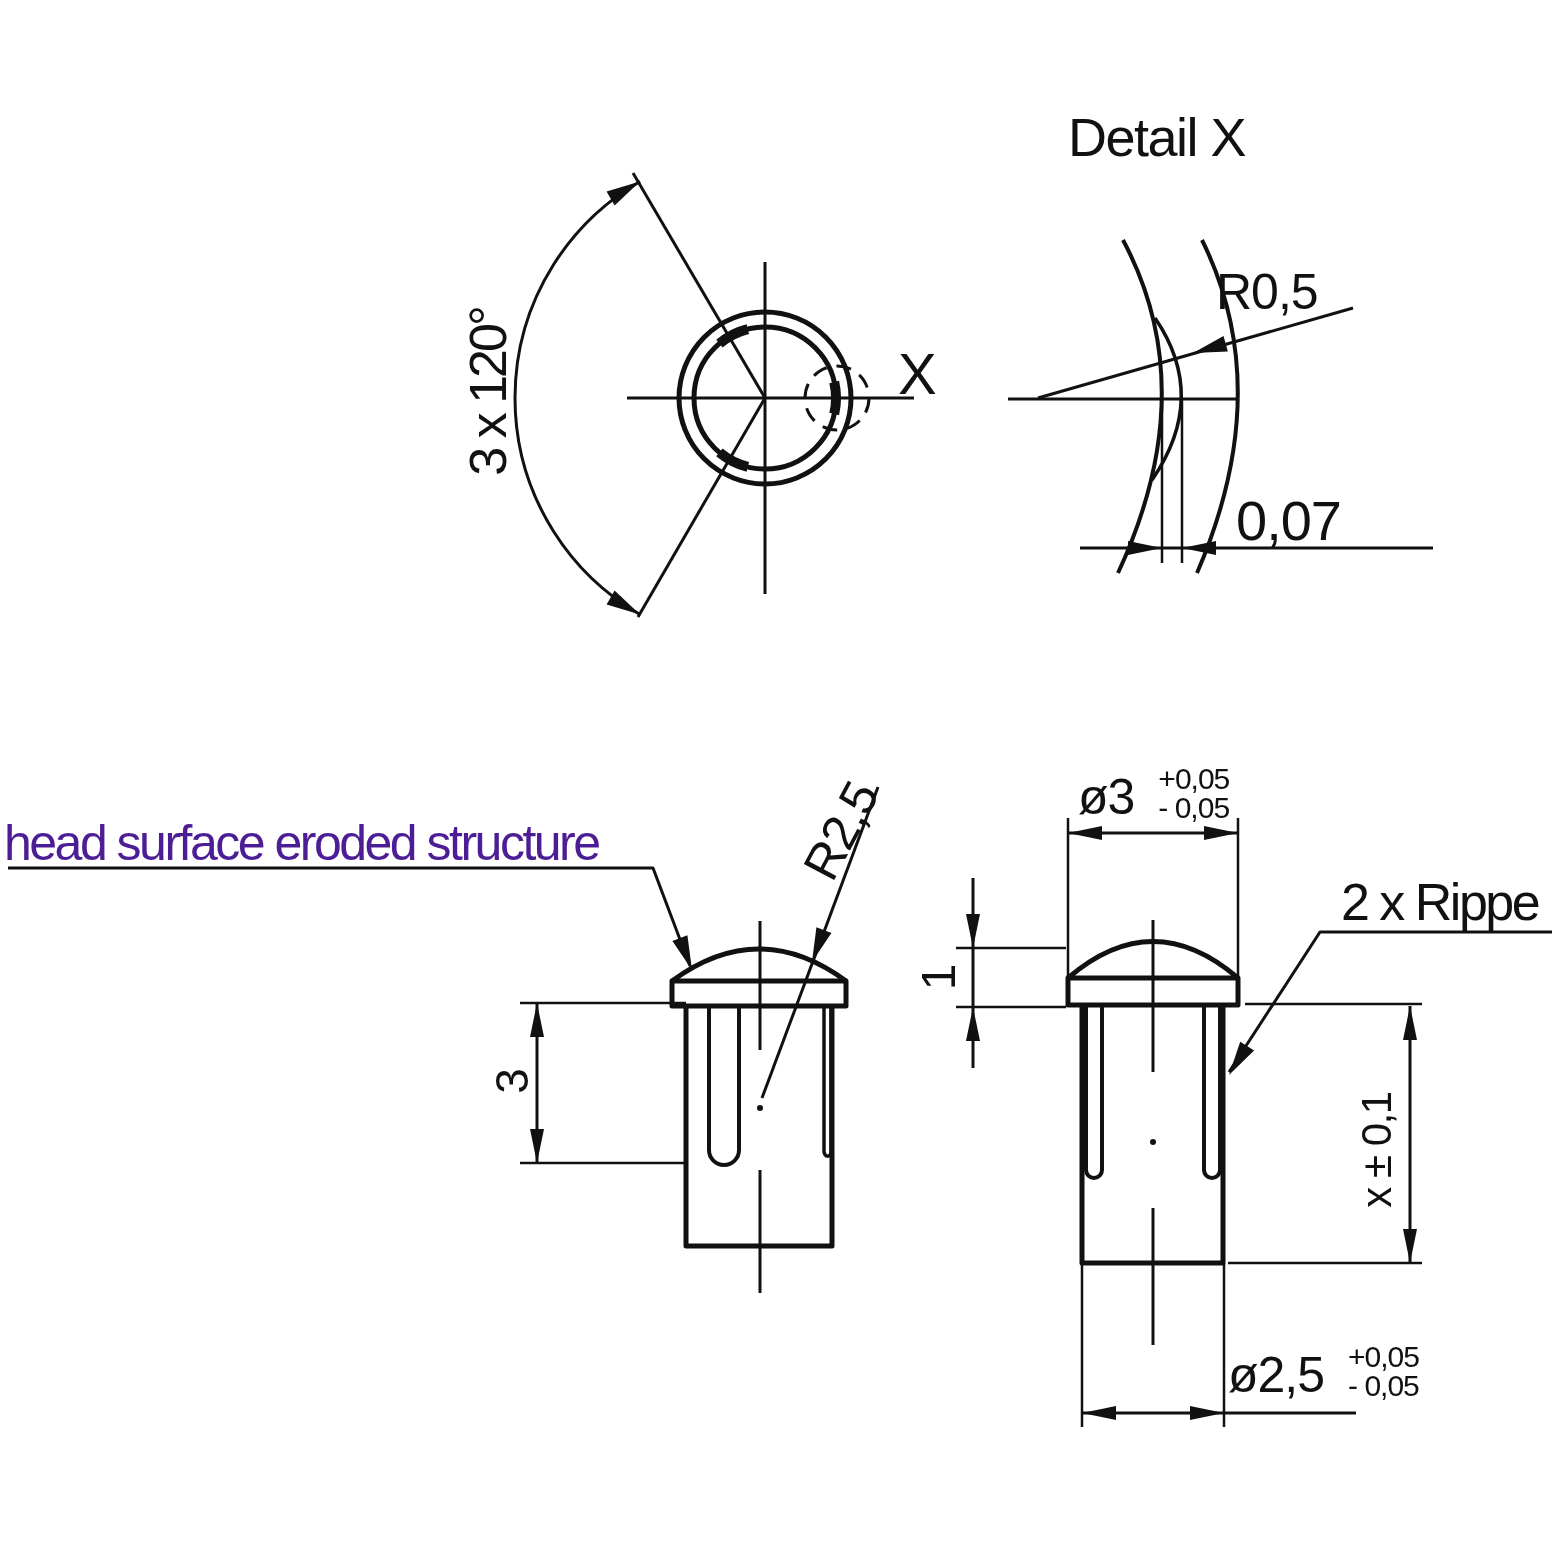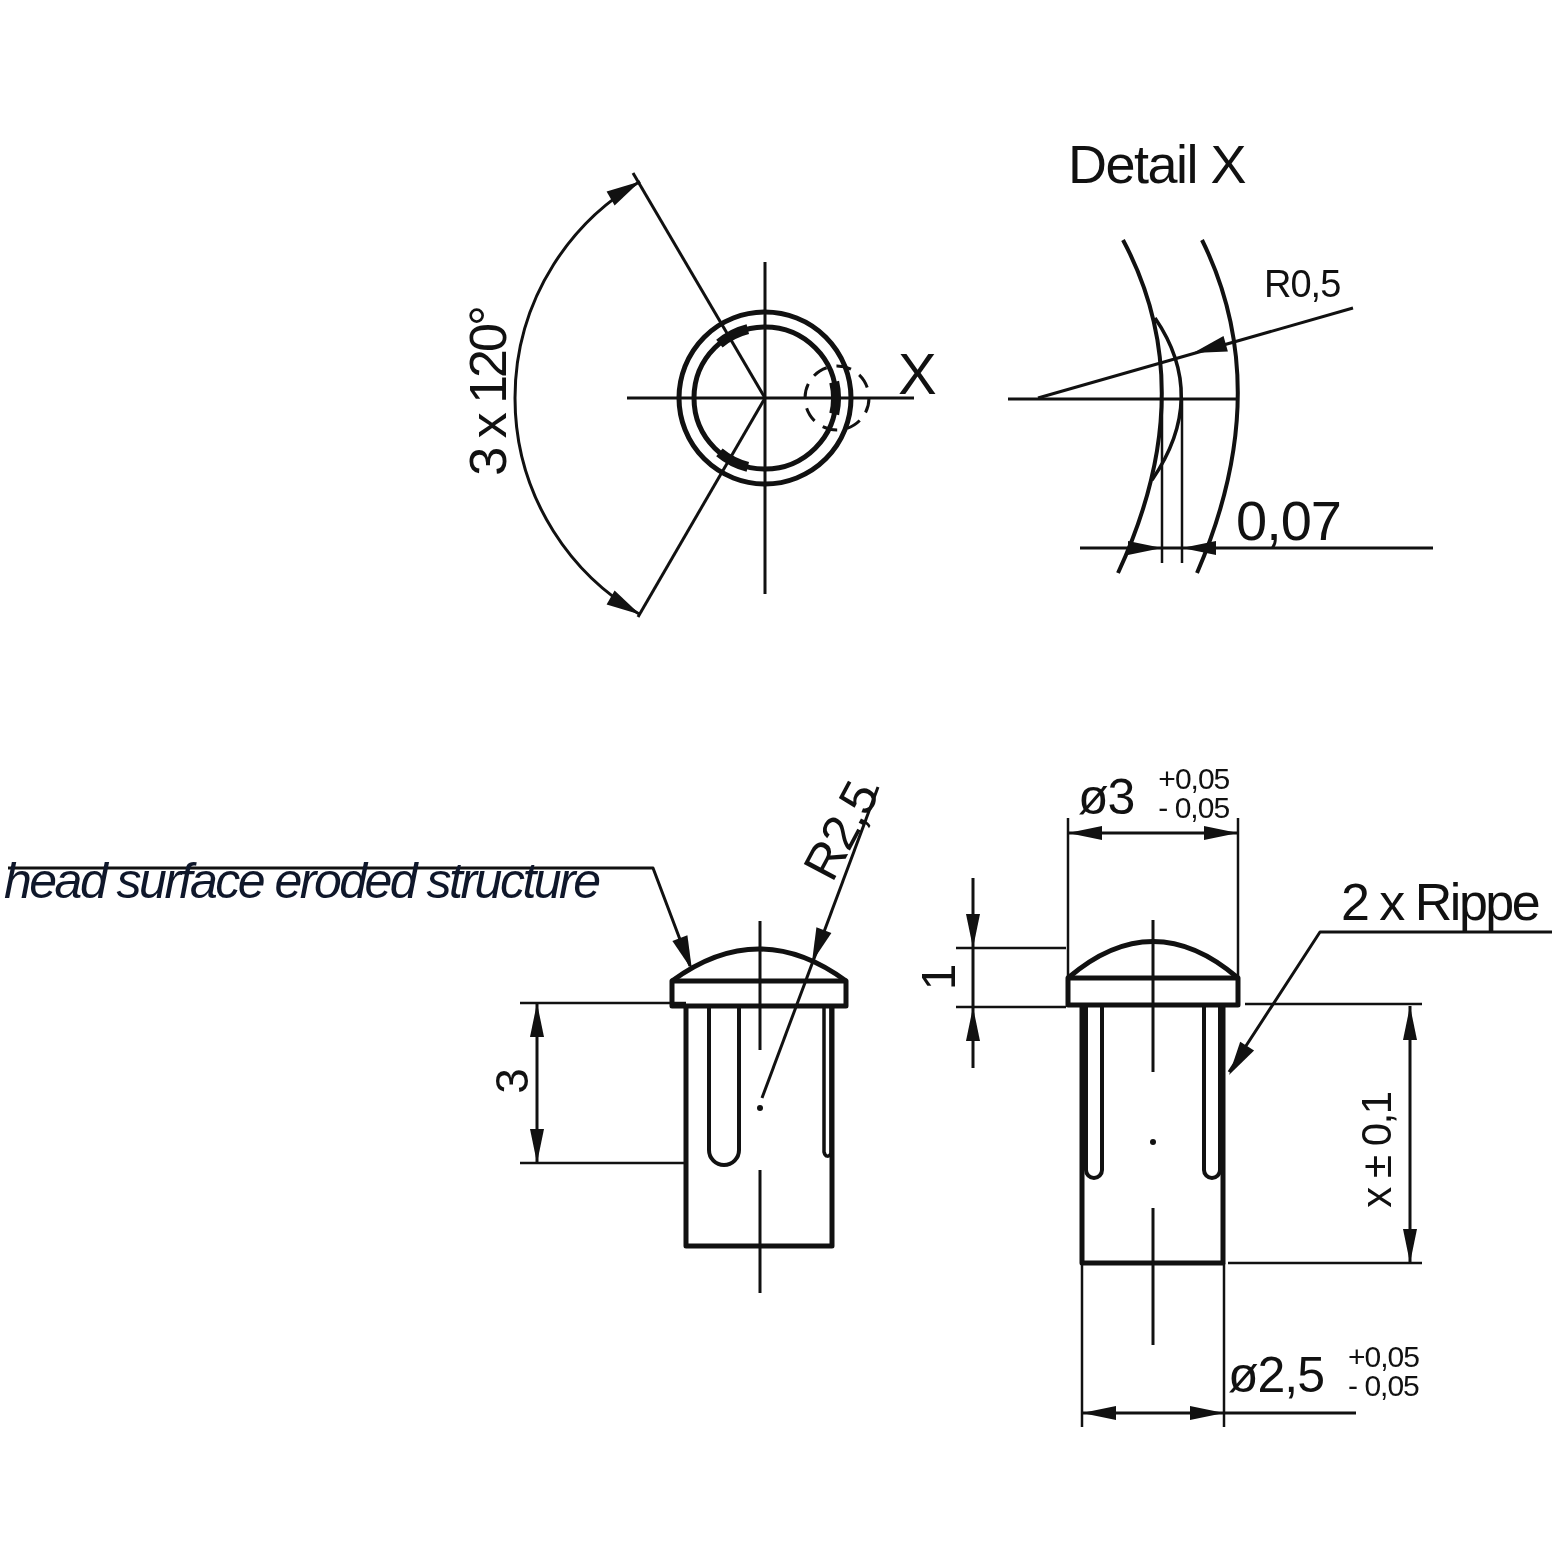--- a/index.html
+++ b/index.html
@@ -7,23 +7,23 @@
     position:relative;
     width:1559px;height:1559px;
     background:#ffffff;
     font-family:"Liberation Sans", sans-serif;
     color:#111;
     overflow:hidden;
   }
   #linework{position:absolute;left:0;top:0;}
   .lbl{position:absolute;white-space:nowrap;color:#111;}
   .note-de{left:6px;top:754px;font-size:50px;letter-spacing:-2.5px;}
-  .note-en{left:4px;top:852px;font-size:50px;letter-spacing:-2.5px;color:#0f172a;font-style:italic;}
-  .detail-title{left:1068px;top:133px;font-size:54px;letter-spacing:-1.5px;}
-  .r05{left:1264px;top:263px;font-size:38px;letter-spacing:-1px;}
+  .note-en{left:4px;top:814px;font-size:50px;letter-spacing:-2.5px;color:#4c1d95;}
+  .detail-title{left:1068px;top:106px;font-size:54px;letter-spacing:-1.5px;}
+  .r05{left:1216px;top:263px;font-size:50px;letter-spacing:-1px;}
   .d007{left:1236px;top:488px;font-size:56px;letter-spacing:-1px;text-align:center;}
   .x-callout{left:898px;top:340px;font-size:58px;}
   .rippe{left:1341px;top:872px;font-size:52px;letter-spacing:-2.5px;}
   .rot{transform:translate(-50%,-50%) rotate(-90deg);transform-origin:center;}
   .angle-label{left:488px;top:392px;font-size:52px;letter-spacing:-3px;}
   .dim3{left:512px;top:1081px;font-size:46px;}
   .dim1{left:938px;top:977px;font-size:48px;}
   .x01{left:1377px;top:1150px;font-size:42px;letter-spacing:-1.5px;}
   .r25{position:absolute;left:841px;top:831px;font-size:50px;letter-spacing:-1px;
        transform:translate(-50%,-50%) rotate(-62deg);white-space:nowrap;}

